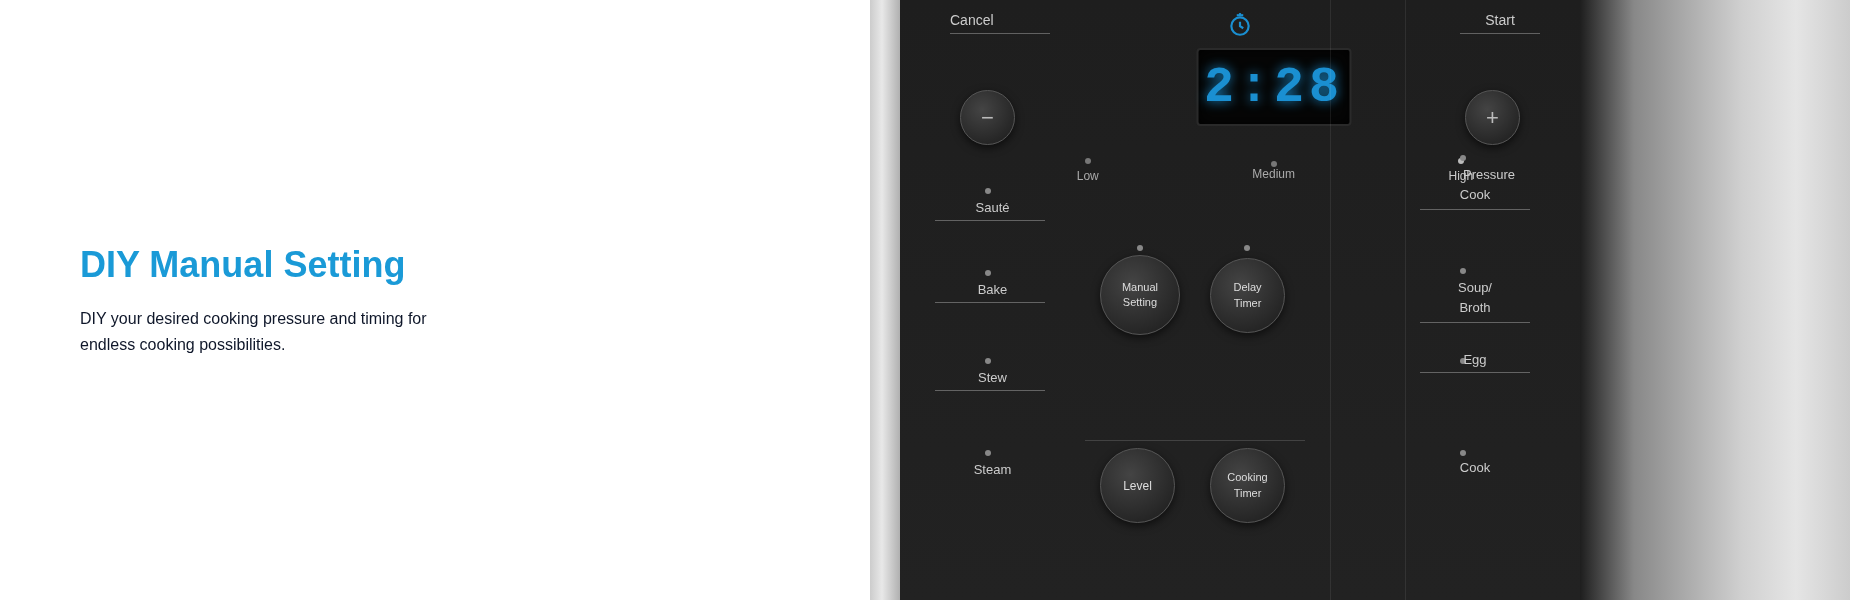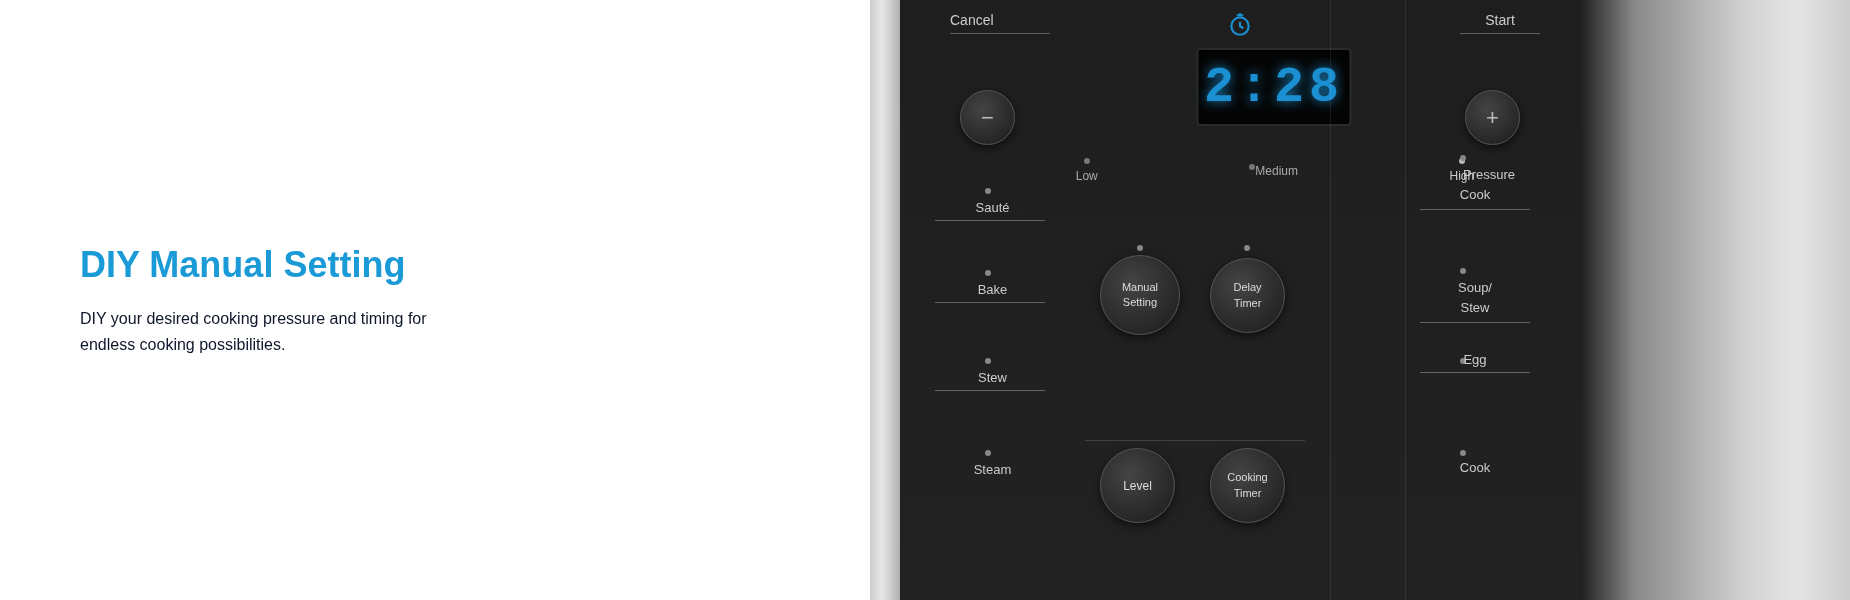--- a/index.html
+++ b/index.html
@@ -159,21 +159,21 @@
       <span style="font-size:22px; color:#bbb; line-height:1;">+</span>
     </div>
 
     <div style="position:absolute; top:158px; left:100px; right:30px; display:flex; justify-content:space-around; align-items:center;">
 
       <div style="display:flex; flex-direction:column; align-items:center; gap:5px; cursor:pointer;">
         <div style="width:6px; height:6px; border-radius:50%; background:#777;"></div>
         <span style="color:#aaa; font-size:12px;">Low</span>
       </div>
 
-      <div style="display:flex; flex-direction:row; cursor:pointer;">
+      <div style="display:flex; flex-direction:column; align-items:center; cursor:pointer;">
         <div style="width:6px; height:6px; border-radius:50%; background:#777;"></div>
         <span style="color:#aaa; font-size:12px;">Medium</span>
       </div>
 
       <div style="display:flex; flex-direction:column; align-items:center; gap:5px; cursor:pointer;">
         <div style="width:6px; height:6px; border-radius:50%; background:#bbb;"></div>
         <span style="color:#ccc; font-size:12px;">High</span>
       </div>
     </div>
 
@@ -233,21 +233,21 @@
     <div style="position:absolute; top:165px; left:515px; width:120px; text-align:center; color:#ccc; font-size:13px; cursor:pointer; line-height:1.5;">
       <span style="white-space:pre-line;margin-left:28px;">Pressure
 Cook</span>
       <div style="width:110px; height:1px; background:rgba(255,255,255,0.3); margin-top:5px; margin-left:auto; margin-right:auto;"></div>
     </div>
 
     <div style="position:absolute; top:268px; left:560px; width:6px; height:6px; border-radius:50%; background:#888;"></div>
 
     <div style="position:absolute; top:278px; left:515px; width:120px; text-align:center; color:#ccc; font-size:13px; cursor:pointer; line-height:1.5;">
       <span style="white-space:pre-line;">Soup/
-Stew</span>
+Broth</span>
       <div style="width:110px; height:1px; background:rgba(255,255,255,0.3); margin-top:5px; margin-left:auto; margin-right:auto;"></div>
     </div>
 
     <div style="position:absolute; top:358px; left:560px; width:6px; height:6px; border-radius:50%; background:#888;"></div>
 
     <div style="position:absolute; top:352px; left:515px; width:120px; text-align:center; color:#ccc; font-size:13px; cursor:pointer;">
       <span>Egg</span>
       <div style="width:110px; height:1px; background:rgba(255,255,255,0.3); margin-top:5px; margin-left:auto; margin-right:auto;"></div>
     </div>
 

